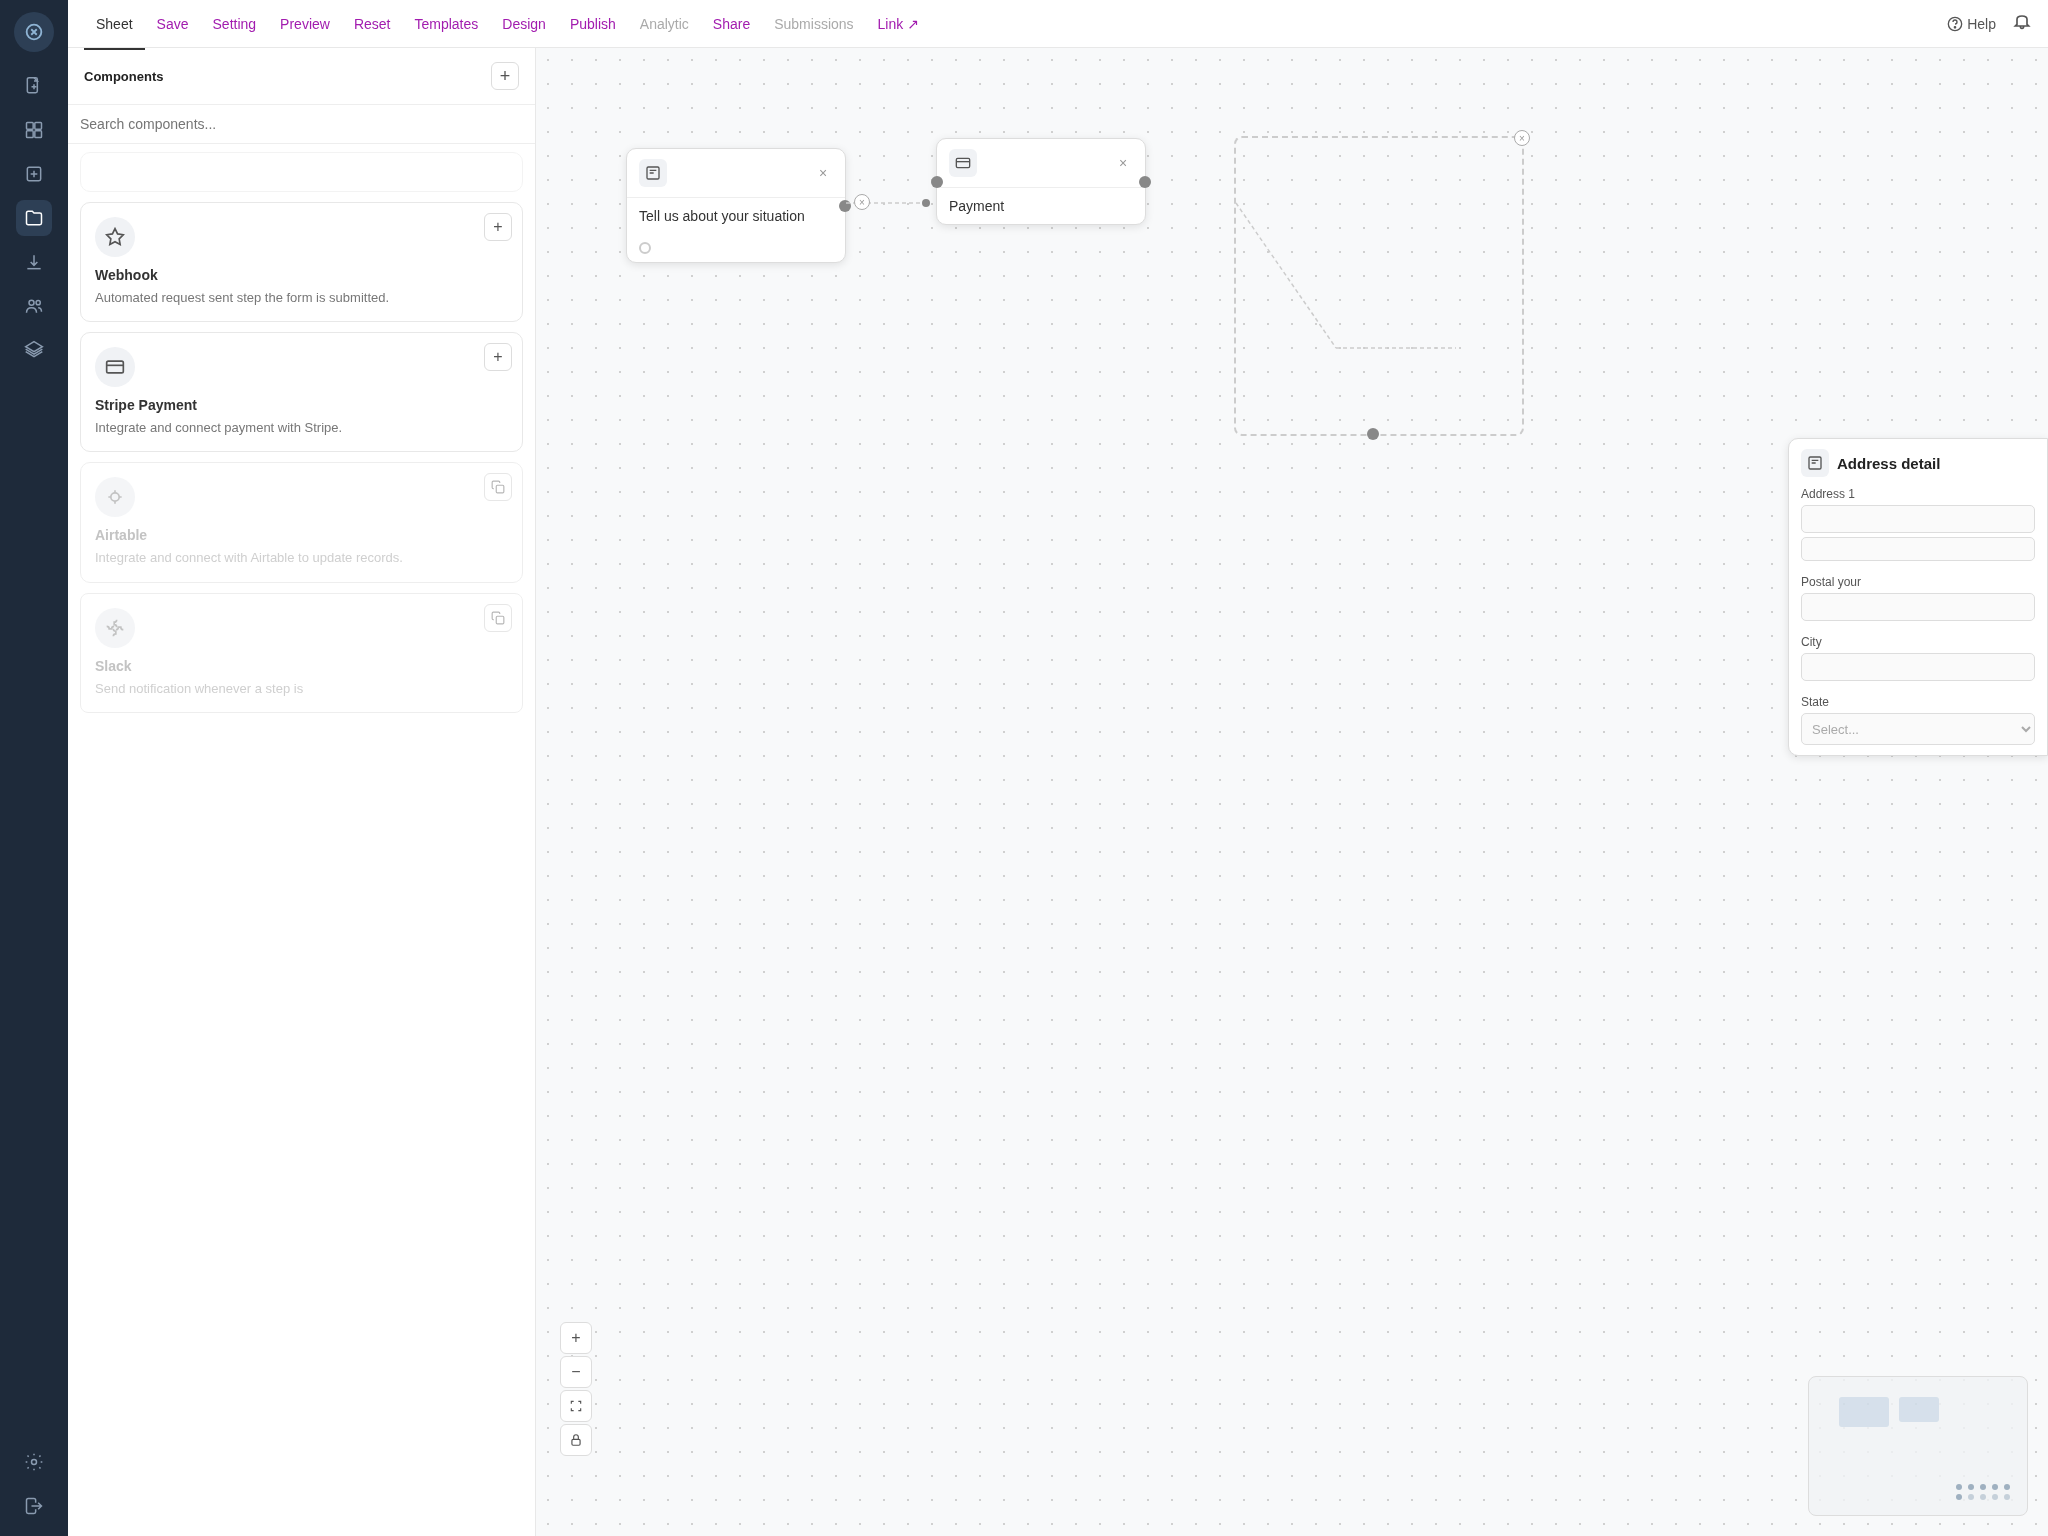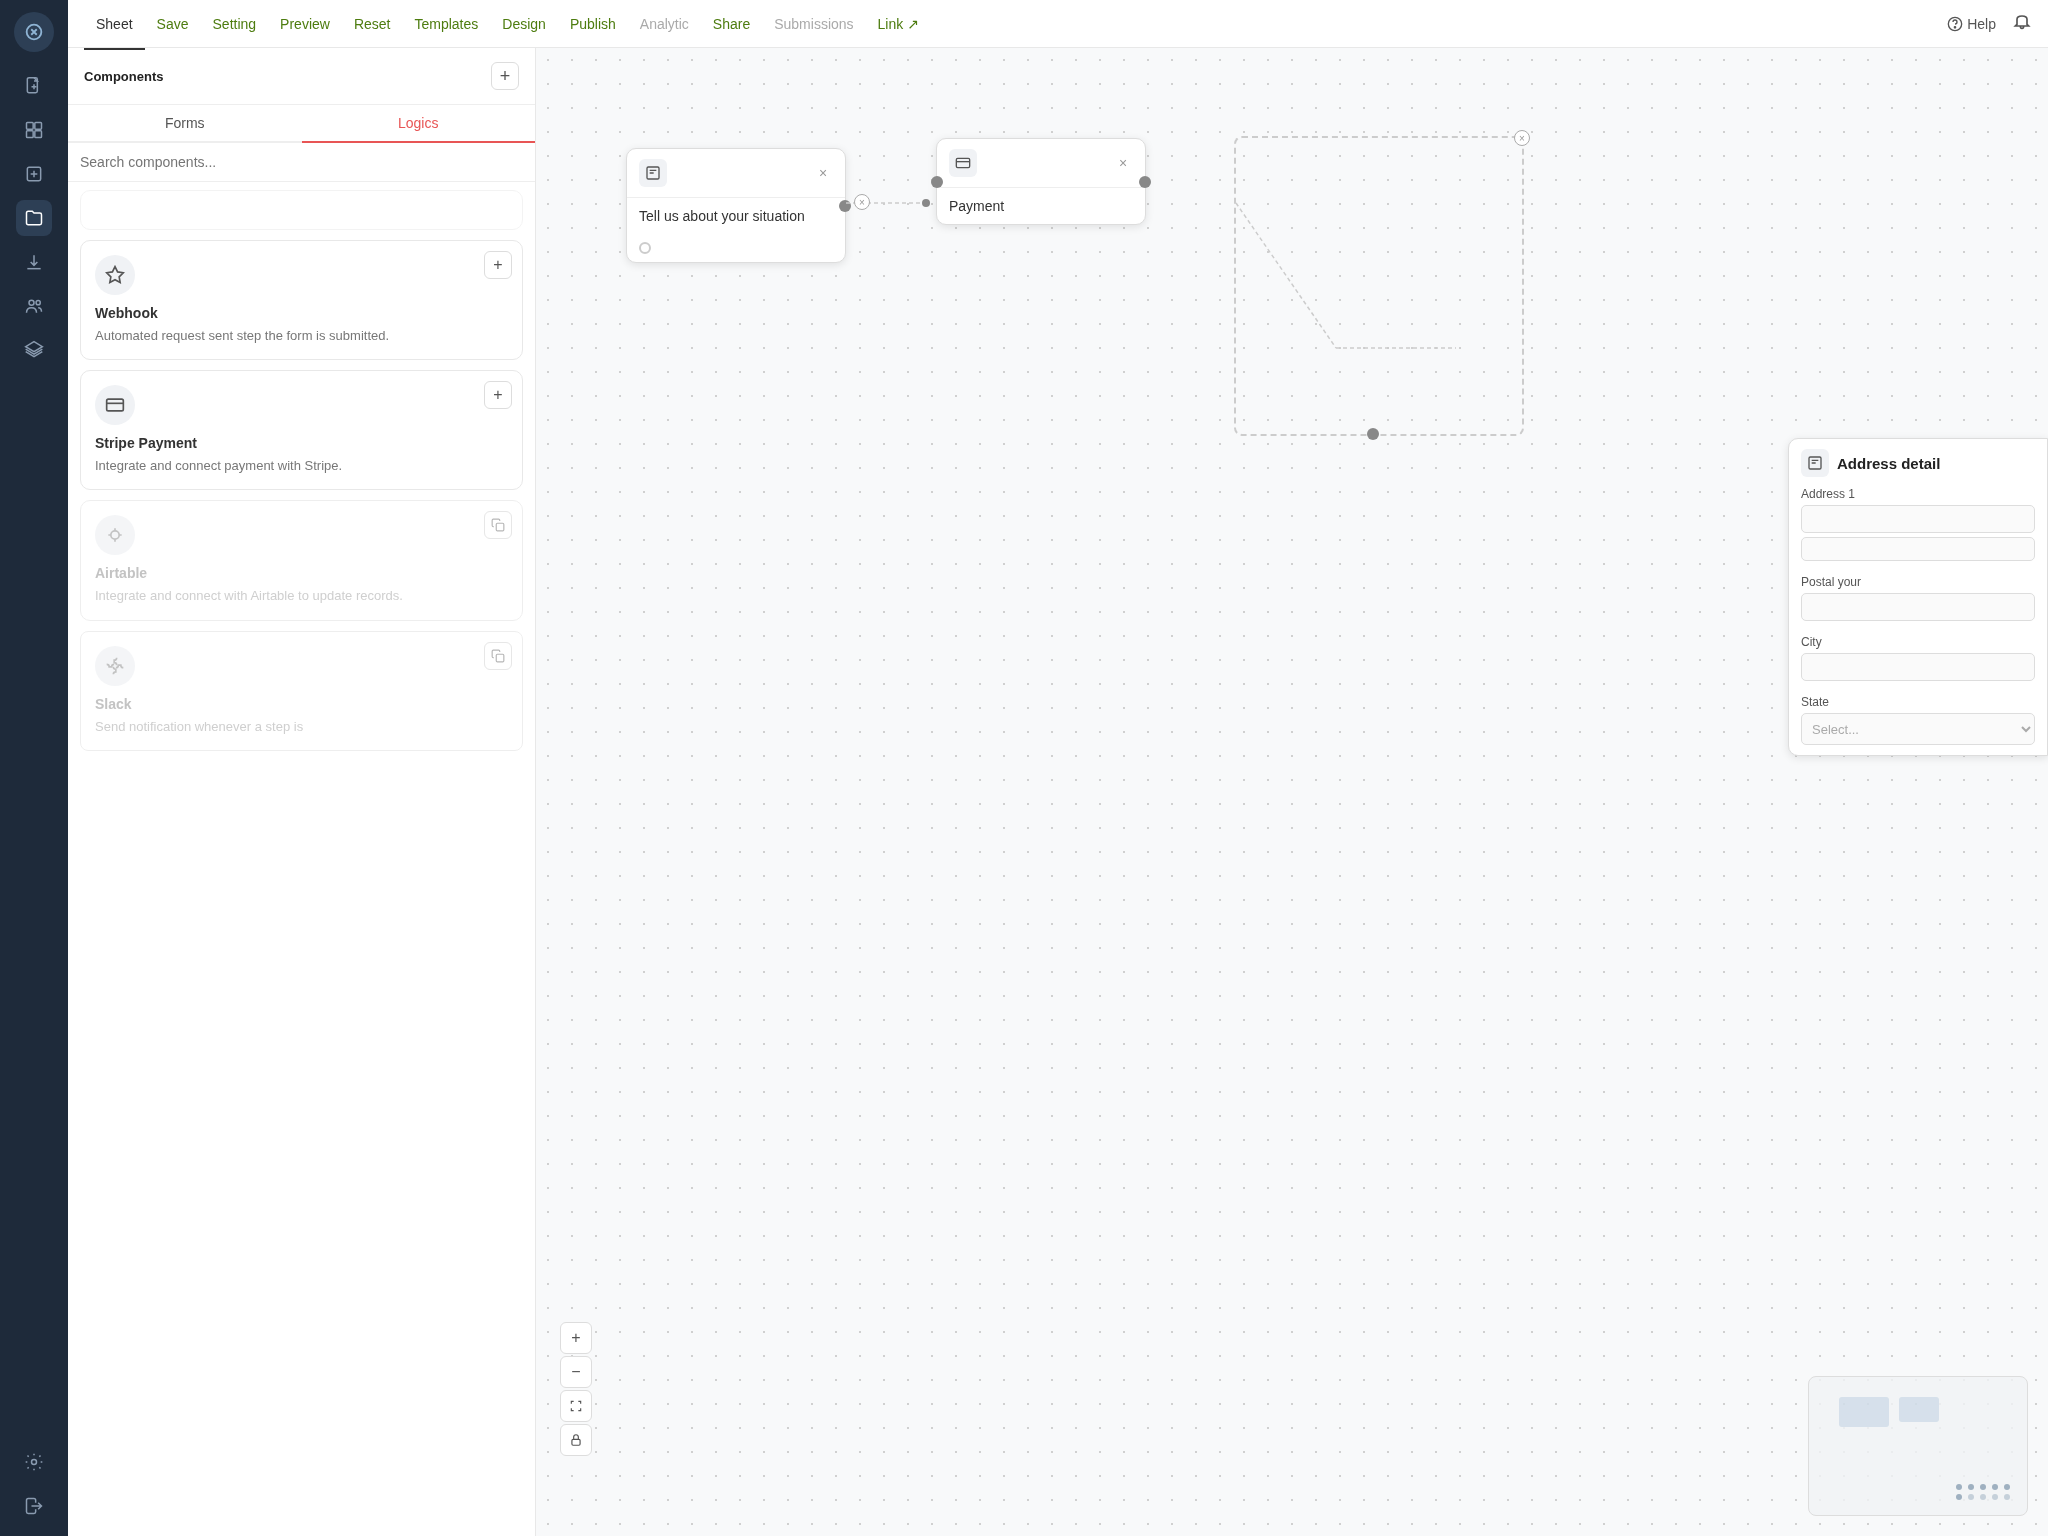--- a/index.html
+++ b/index.html
@@ -40,21 +40,21 @@
       align-items: center;
       background: #fff;
       border-bottom: 1px solid #e8e8e8;
       padding: 0 16px;
       height: 48px;
       flex-shrink: 0;
     }
     .top-bar-item {
       padding: 4px 12px;
       font-size: 14px;
-      color: #4d7c0f;
+      color: #a21caf;
       cursor: pointer;
       position: relative;
     }
     .top-bar-item.active { color: #333; font-weight: 500; }
     .top-bar-item.active::after {
       content: '';
       position: absolute;
       bottom: -14px;
       left: 0; right: 0;
       height: 2px;
@@ -449,24 +449,20 @@
     </div>
   </div>
 
   <div class="main-body">
 
     <div class="sidebar">
       <div class="sidebar-header">
         <span class="sidebar-header-title">Components</span>
         <div class="sidebar-header-add">+</div>
       </div>
-      <div class="sidebar-tabs">
-        <div class="sidebar-tab">Forms</div>
-        <div class="sidebar-tab active">Logics</div>
-      </div>
       <div class="sidebar-search">
         <input type="text" placeholder="Search components..." style="">
       </div>
       <div class="sidebar-content">
 
         <div class="component-card" style="height:40px; overflow:hidden; opacity:0.5;"></div>
 
         <div class="component-card">
           <div class="add-btn">+</div>
           <div class="component-icon">

